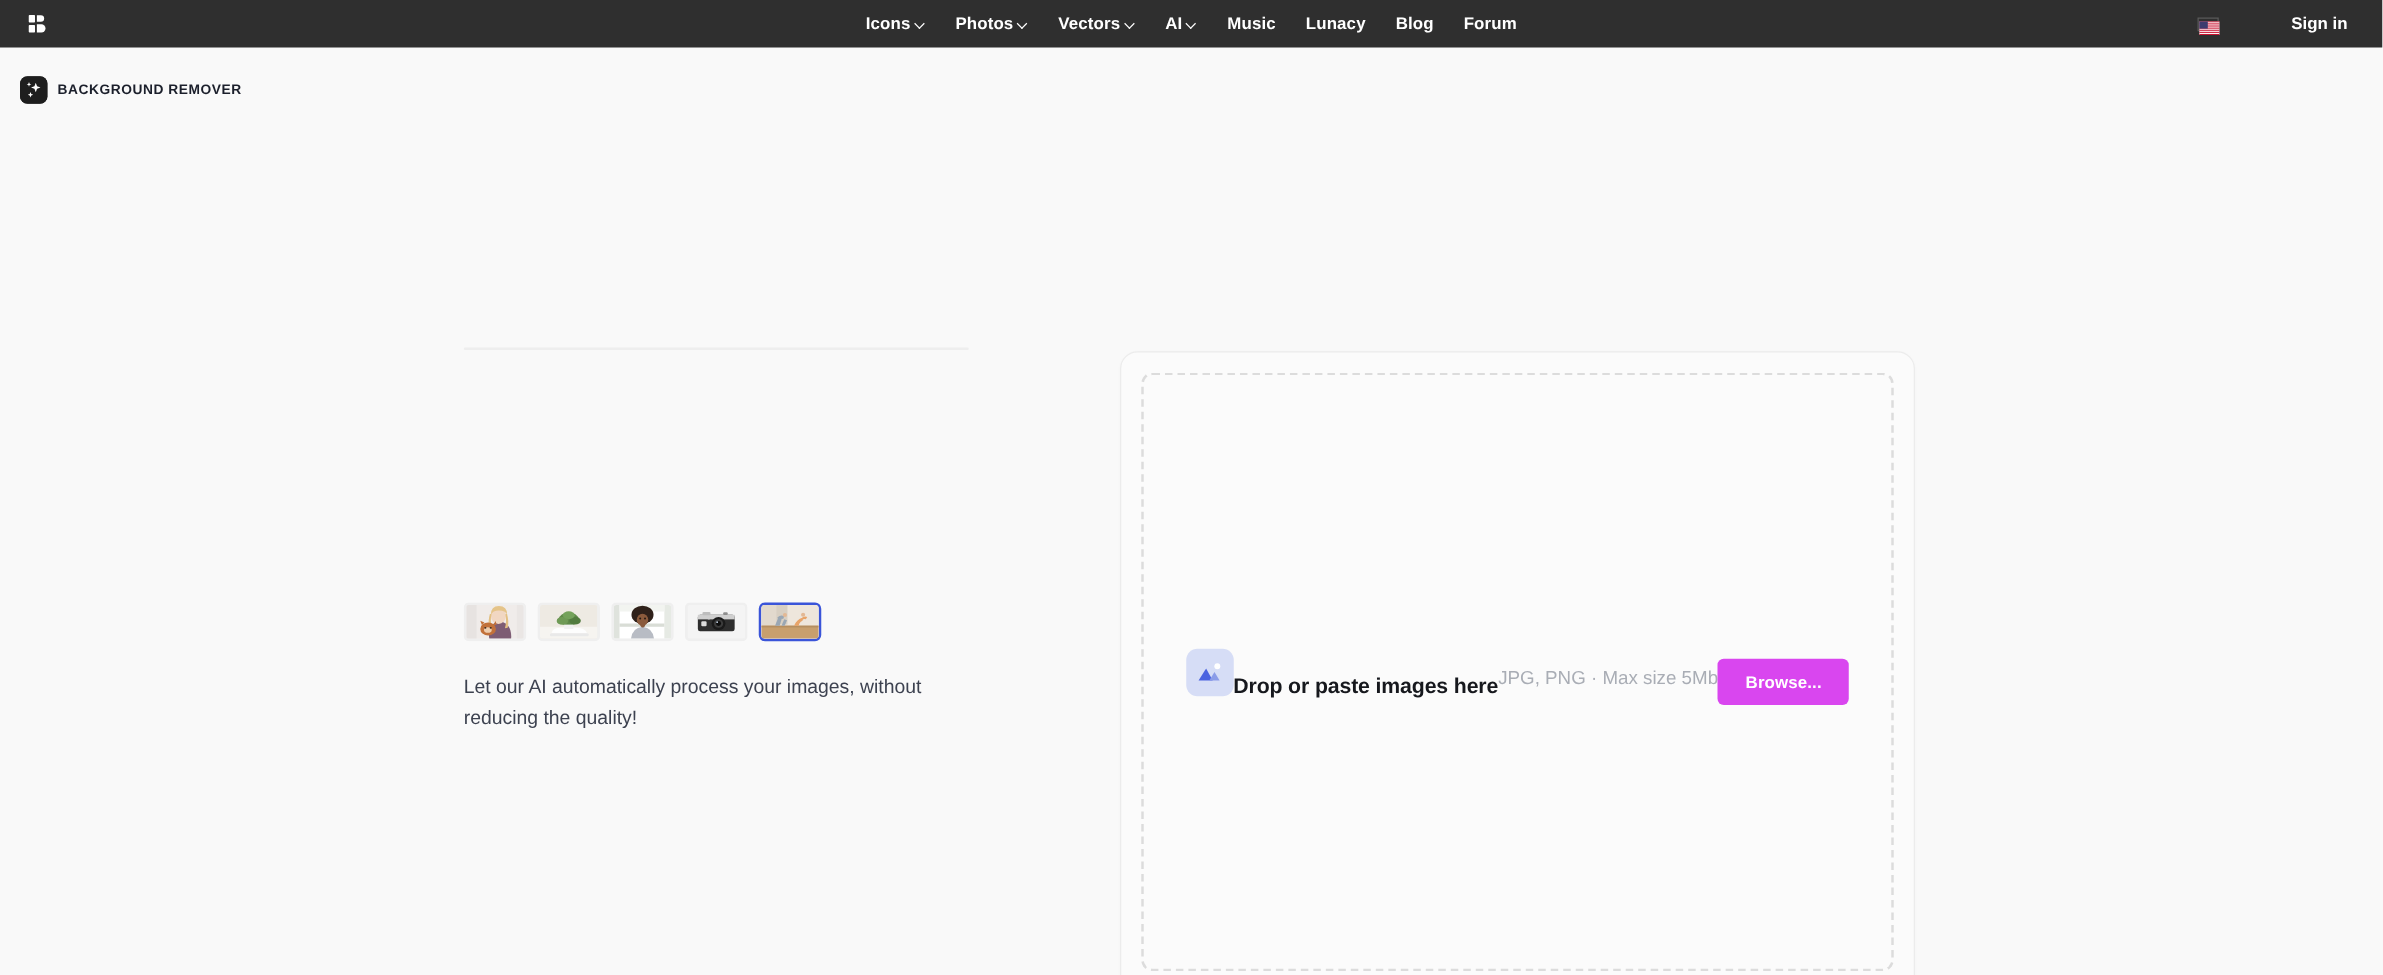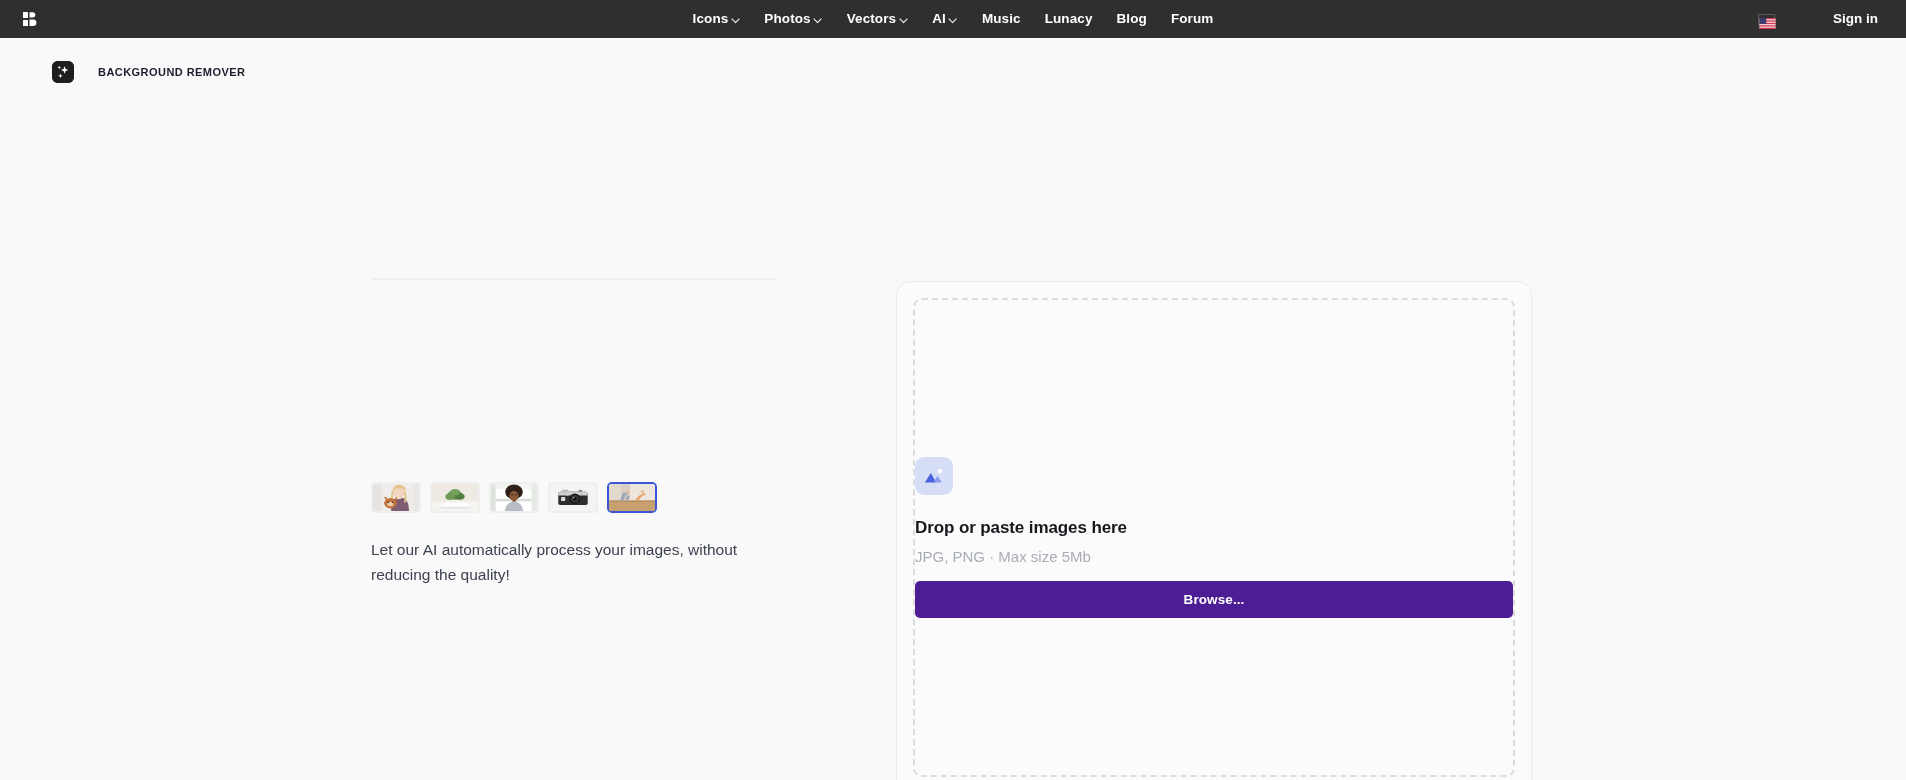--- a/index.html
+++ b/index.html
@@ -84,24 +84,23 @@
     font-weight: bold;
     margin-right: 28px;
     cursor: pointer;
     line-height: 1;
   }
 
   
   .product-header {
     display: flex;
     align-items: center;
-    gap: 24px;
+    gap: 8px;
     padding: 17px 0 0 16px;
     height: 50px;
-    margin-left: 36px;
   }
   .product-logo {
     width: 22px;
     height: 22px;
     border-radius: 6px;
     background: #1e1e1e;
     position: relative;
     flex: 0 0 auto;
   }
   .product-title {
@@ -184,21 +183,22 @@
   }
   .drop-inner {
     position: absolute;
     left: 16px;
     top: 16px;
     right: 16px;
     bottom: 16px;
     border: 2px dashed #dcdcdc;
     border-radius: 9px;
     display: flex;
-    flex-direction: column;
+    flex-direction: row;
+    align-items: center;
     justify-content: center;
   }
   .img-icon {
     width: 38px;
     height: 38px;
     border-radius: 9px;
     background: #d6ddf6;
     display: flex;
     align-items: center;
     justify-content: center;
@@ -210,27 +210,27 @@
     color: #16181d;
     letter-spacing: -0.1px;
   }
   .drop-sub {
     margin-top: 10px;
     font-size: 15px;
     color: #a9adb5;
   }
   .browse-btn {
     margin-top: 16px;
-    background: #4c1d95;
+    background: #d946ef;
     color: #fff;
     font-size: 13.5px;
     font-weight: bold;
     border: none;
     border-radius: 5px;
-    padding: 11px 34px;
+    padding: 11px 22px;
     cursor: pointer;
     font-family: "Liberation Sans", sans-serif;
     letter-spacing: .1px;
   }
 </style>
 </head>
 <body>
 
 <div class="topbar">
 

